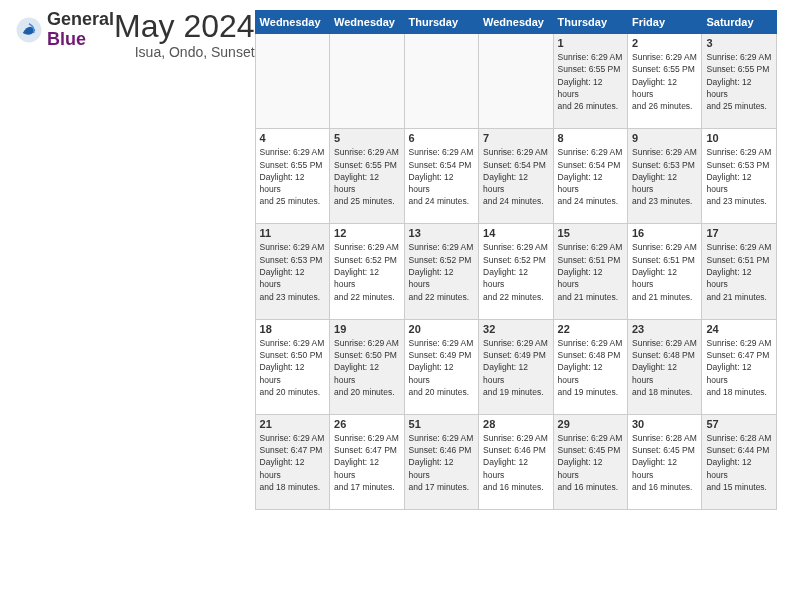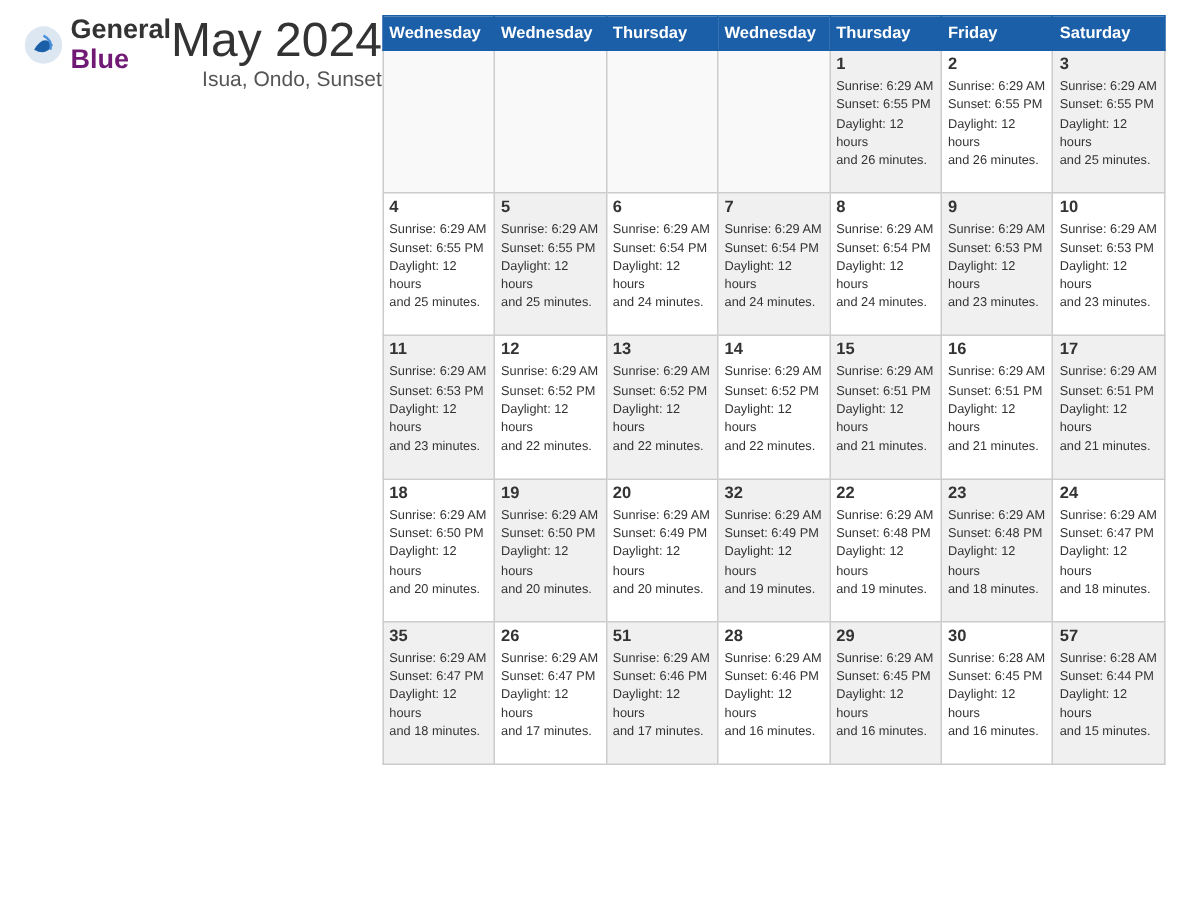--- a/index.html
+++ b/index.html
@@ -308,21 +308,21 @@
           <td>
             <span class="day-num">24</span>
             <div class="day-info" style="white-space: pre-line;">Sunrise: 6:29 AM
 Sunset: 6:47 PM
 Daylight: 12 hours
 and 18 minutes.</div>
           </td>
         </tr>
         <tr>
           <td class="shade">
-            <span class="day-num">35</span>
+            <span class="day-num">21</span>
             <div class="day-info" style="white-space: pre-line;">Sunrise: 6:29 AM
 Sunset: 6:47 PM
 Daylight: 12 hours
 and 18 minutes.</div>
           </td>
           <td>
             <span class="day-num">26</span>
             <div class="day-info" style="white-space: pre-line;">Sunrise: 6:29 AM
 Sunset: 6:47 PM
 Daylight: 12 hours

